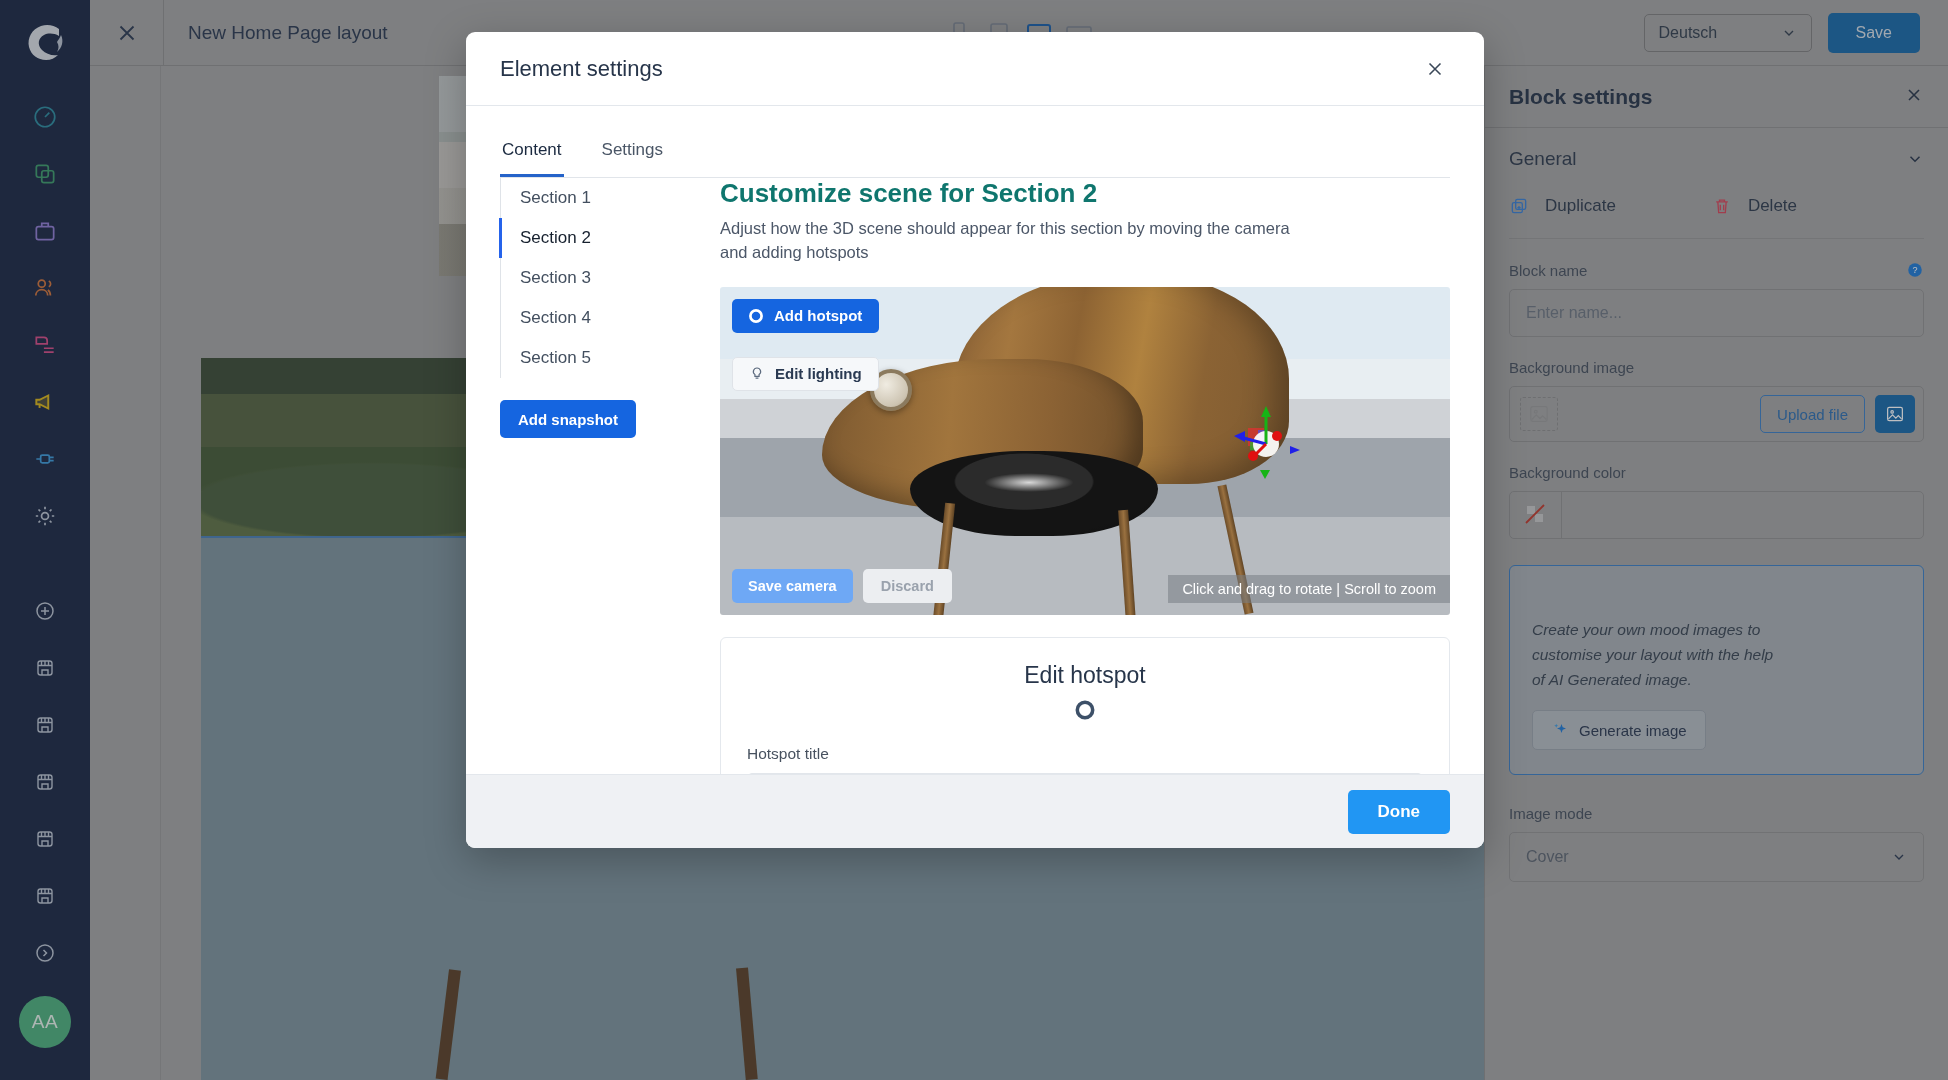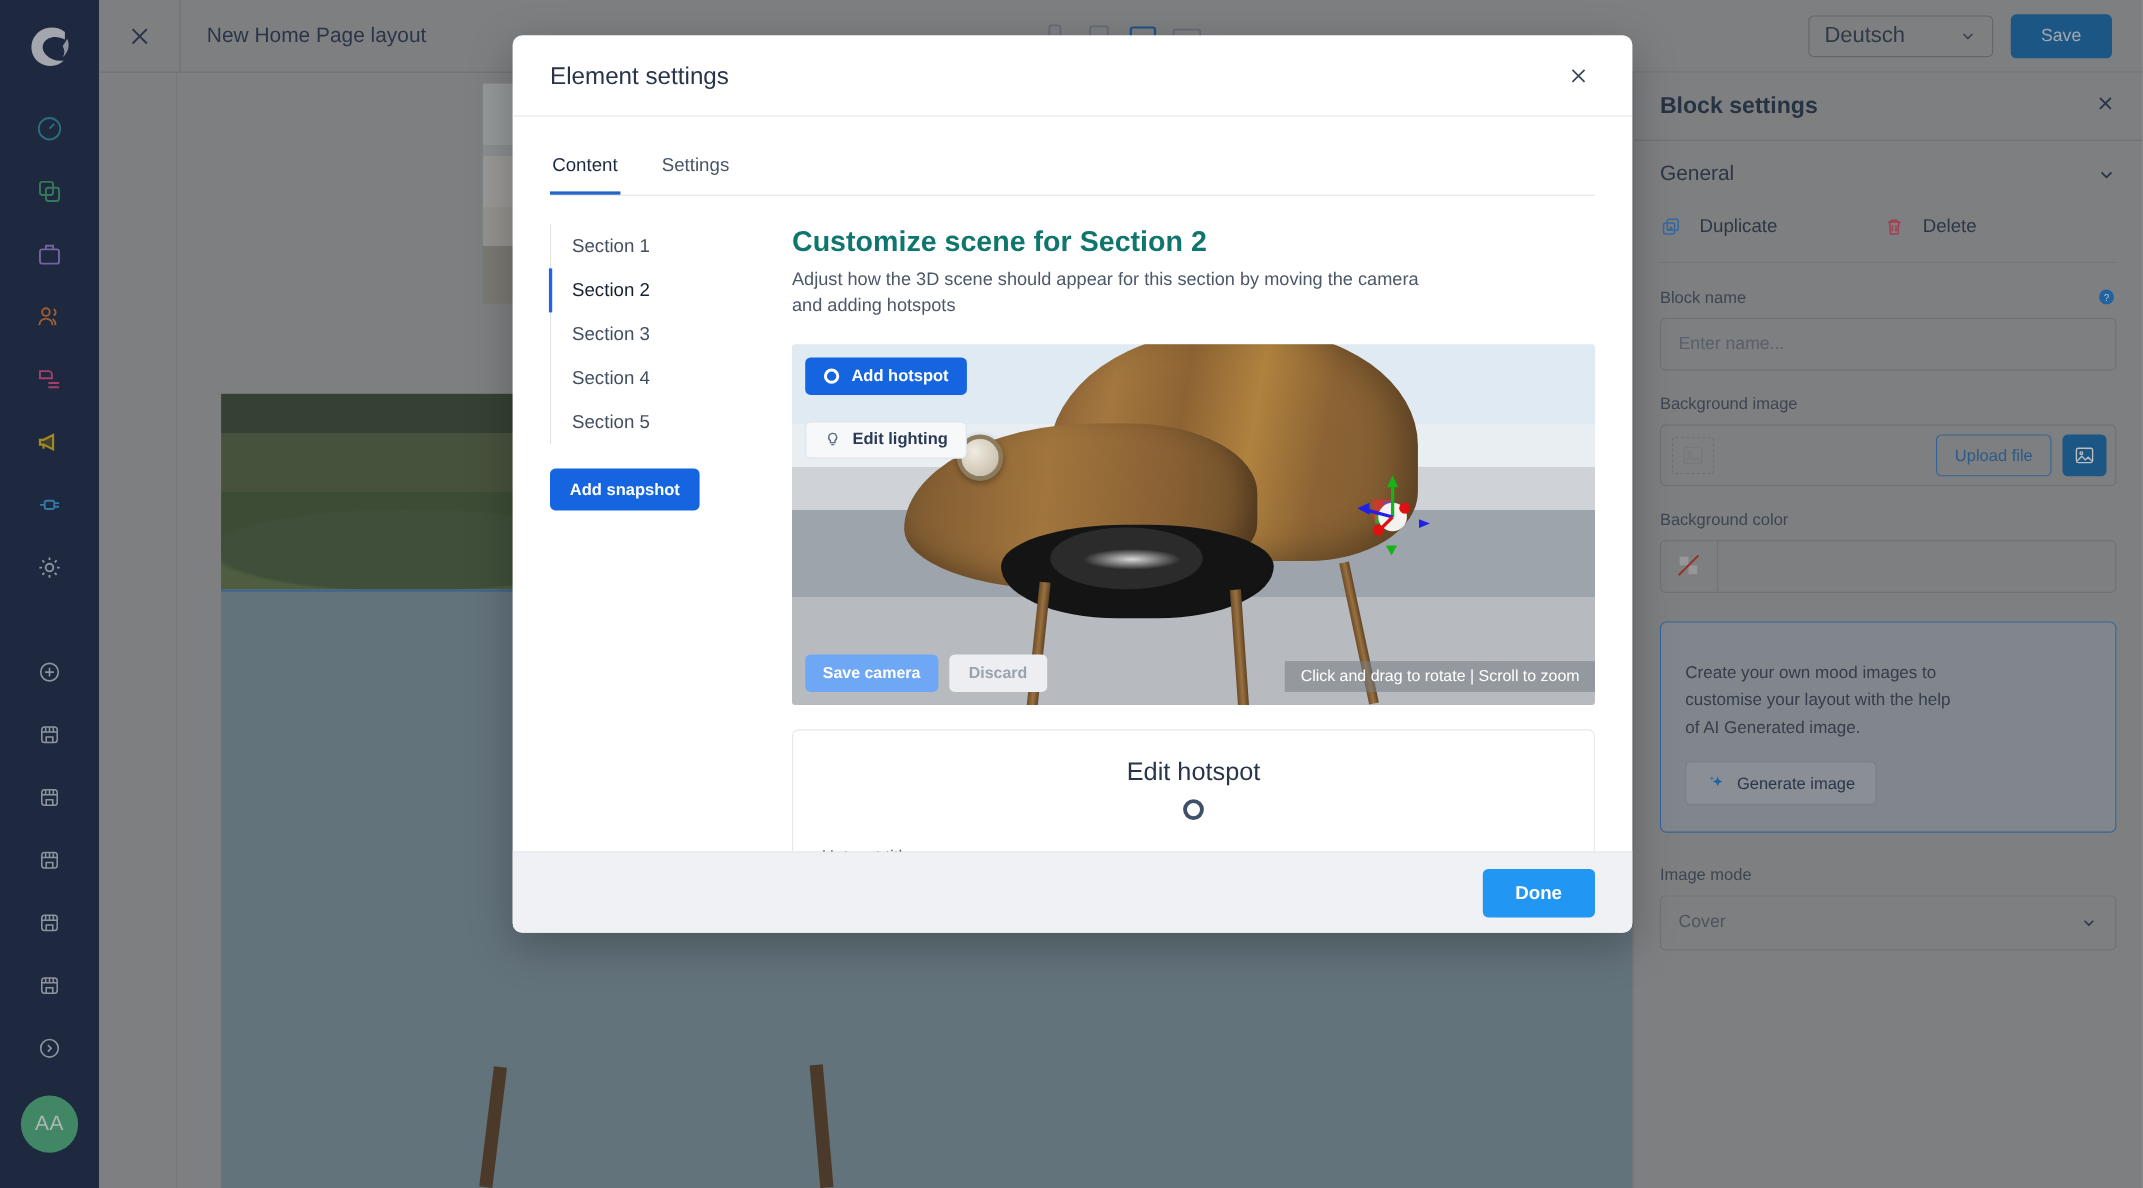--- a/index.html
+++ b/index.html
@@ -46,21 +46,21 @@
   .tb-close {
     width: 74px; height: 66px; display: flex; align-items: center; justify-content: center;
     border-right: 1px solid #8f8f8f; cursor: pointer;
   }
   .tb-title { margin-left: 24px; font-size: 19px; color: #2b3a52; font-weight: 400; }
   .tb-devices { position: absolute; left: 50%; transform: translateX(-50%); display: flex; gap: 12px; }
   .dev-ic { width: 28px; height: 26px; display:flex; align-items:center; justify-content:center; cursor:pointer;}
   .tb-right { margin-left: auto; display: flex; align-items: center; gap: 16px; padding-right: 28px; }
   .lang-select {
     width: 168px; height: 38px; border: 1px solid #7e7e7e; border-radius: 5px;
-    background: transparent; color: #33404f; font-size: 20px;
+    background: transparent; color: #33404f; font-size: 16px;
     display: flex; align-items: center; justify-content: space-between;
     padding: 0 14px; cursor: pointer;
   }
   .save-btn {
     background: #1769a8; color: #d7dfe6; border: none; border-radius: 5px;
     height: 40px; padding: 0 28px; font-size: 16px; cursor: pointer;
     font-family: inherit;
   }
 
   
@@ -129,21 +129,21 @@
   .bgimg-thumb { width:38px; height:34px; border:1px dashed #8d8d8d; border-radius:3px; display:flex;align-items:center;justify-content:center;}
   .upload-btn { margin-left:auto; border:1px solid #3b7fc4; color:#2e6fb0; background:transparent;
     height:38px; padding:0 16px; border-radius:5px; font-size:15px; cursor:pointer; font-family:inherit;}
   .img-icon-btn { width:40px; height:38px; background:#1769a8; border-radius:5px; display:flex; align-items:center; justify-content:center; cursor:pointer;}
   .copilot {
     margin: 26px 24px 0; border: 1px solid #3b7fc4; border-radius: 6px;
     background: rgba(175,189,200,.42); padding: 22px 22px 24px;
   }
   .cp-head { display:flex; align-items:center; gap: 12px; }
   .cp-title { font-size: 22px; color: #16212e; flex:1; }
-  .cp-body { font-size: 15.5px; line-height: 1.6; color: #3a4654; margin-top: 12px; width: 250px;}
+  .cp-body { font-size: 15.5px; line-height: 1.6; color: #3a4654; margin-top: 30px; width: 250px; font-style: italic;}
   .cp-gen { margin-top: 18px; background: rgba(190,196,202,.55); border:1px solid #9aa2ab;
     border-radius:5px; height:40px; padding:0 18px; display:inline-flex; align-items:center; gap:10px;
     font-size:15px; color:#2b3a52; cursor:pointer;text-align:center;}
   .sel-box {
     height: 50px; border: 1px solid #919191; border-radius: 5px;
     display: flex; align-items: center; justify-content: space-between;
     padding: 0 16px; font-size: 16px; color: #5d6672; cursor: pointer;
   }
 
   
@@ -157,21 +157,21 @@
   .m-head {
     height: 74px; display: flex; align-items: center; justify-content: space-between;
     padding: 0 34px; border-bottom: 1px solid #e3e7ec; flex: 0 0 auto;
   }
   .m-head h1 { font-size: 22px; color: #27354a; font-weight: 400; }
   .m-body { flex: 1; overflow: hidden; position: relative; }
   .m-scroll { position:absolute; inset:0; padding: 26px 34px 0; overflow: hidden;}
   .tabs { display: flex; gap: 36px; border-bottom: 1px solid #e1e5ea; }
   .tab { font-size: 17px; color: #4a5666; padding: 8px 2px 14px; cursor: pointer; }
   .tab.active { color: #1b2a40; border-bottom: 3px solid #2563c9; }
-  .cols { display: flex; margin-top: 26px; }
+  .cols { display: flex; }
   .lcol { width: 198px; flex: 0 0 198px; }
   .sec-list { border-left: 1px solid #dfe3e8; }
   .sec-item { padding: 10px 0 10px 18px; font-size: 17px; color: #434f5f; cursor: pointer;
      border-left: 3px solid transparent; margin-left: -2px;}
   .sec-item.active { color: #16202e; border-left: 3px solid #2563eb; }
   .add-snap {
     margin-top: 22px; background: #1565e0; color: #fff; border: none; border-radius: 5px;
     height: 38px; padding: 0 18px; font-size: 15px; font-weight: 700; cursor: pointer; font-family:inherit;
   }
   .rcol { flex: 1; padding-left: 22px; }

